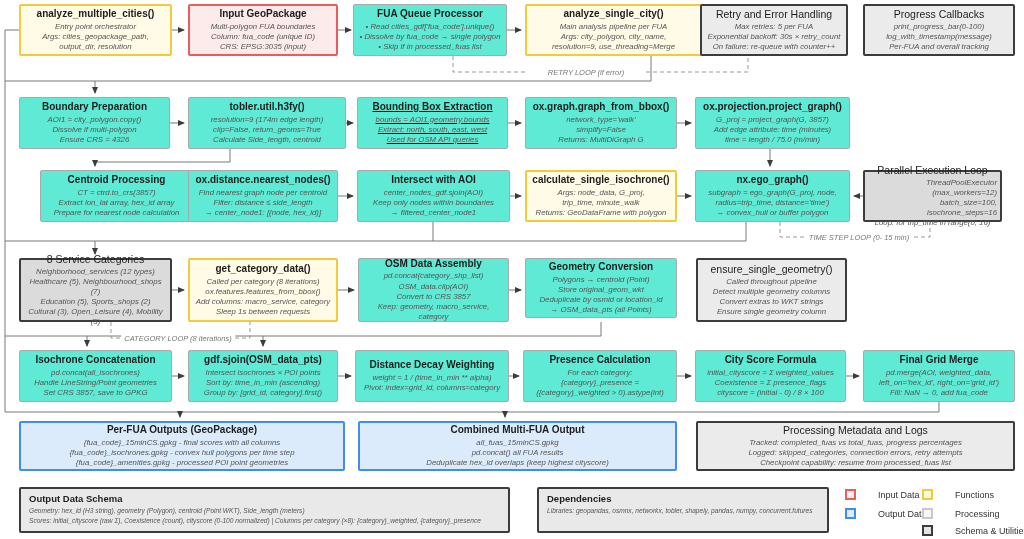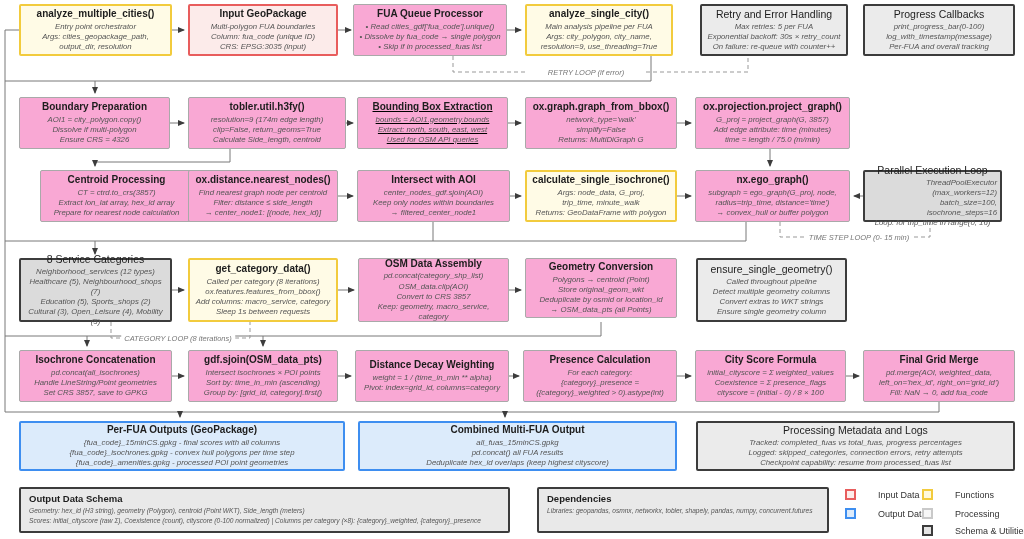--- a/index.html
+++ b/index.html
@@ -6,21 +6,21 @@
   .canvas{position:relative;width:1024px;height:539px;background:#ffffff;
           font-family:"Liberation Sans",sans-serif;overflow:hidden;}
   svg.wires{position:absolute;left:0;top:0;z-index:0;}
   .box{position:absolute;z-index:2;box-sizing:border-box;border-radius:2px;
        display:flex;flex-direction:column;justify-content:center;align-items:center;
        text-align:center;padding:2px 3px;background:#f4f4f4;border:1px solid #a9a9a9;}
   .box .t{font-size:10px;font-weight:bold;color:#1d1d1d;margin-bottom:2px;line-height:1.15;}
   .box .ln{font-size:7.8px;font-style:italic;color:#555;line-height:1.3;}
   .box.function{background:#fffbe6;border:2px solid #f2cb3d;}
   .box.input{background:#fcebea;border:2px solid #e85d5d;}
-  .box.processing{background:#f9a8d4;border:1px solid #a9a9a9;}
+  .box.processing{background:#5eead4;border:1px solid #a9a9a9;}
   .box.utility{background:#ebebeb;border:2px solid #3c3c3c;}
   .box.utility .t{font-weight:normal;font-size:10.5px;}
   .box.shaded{background:#dbdbdb;}
   .box.output{background:#dcebfb;border:2px solid #3e8ef0;}
   .loop-label{position:absolute;z-index:1;font-size:7.5px;font-style:italic;color:#777;
               background:#fff;padding:0 3px;white-space:nowrap;transform:translate(-50%,-50%);}
   .footer-box{position:absolute;z-index:2;box-sizing:border-box;background:#e9e9e9;
               border:2px solid #3c3c3c;border-radius:2px;padding:4px 8px;text-align:left;}
   .footer-box .t{font-size:9.5px;font-weight:bold;color:#1d1d1d;margin-bottom:2px;}
   .footer-box .ln{font-size:6.6px;font-style:italic;color:#555;line-height:1.45;white-space:nowrap;}
@@ -122,25 +122,25 @@
         <div class="ln">Multi-polygon FUA boundaries</div>
         <div class="ln">Column: fua_code (unique ID)</div>
         <div class="ln">CRS: EPSG:3035 (input)</div>
       </div>
       <div class="box processing" style="left: 353px; top: 4px; width: 154px; height: 52px;">
         <div class="t">FUA Queue Processor</div>
         <div class="ln">• Read cities_gdf['fua_code'].unique()</div>
         <div class="ln">• Dissolve by fua_code → single polygon</div>
         <div class="ln">• Skip if in processed_fuas list</div>
       </div>
-      <div class="box function" style="left: 525px; top: 4px; width: 148px; height: 52px;">
+      <div class="box function" style="left: 525px; top: 4px; width: 177px; height: 52px;">
         <div class="t">analyze_single_city()</div>
         <div class="ln">Main analysis pipeline per FUA</div>
         <div class="ln">Args: city_polygon, city_name,</div>
-        <div class="ln">resolution=9, use_threading=True</div>
+        <div class="ln">resolution=9, use_threading=Merge</div>
       </div>
       <div class="box utility" style="left: 700px; top: 4px; width: 148px; height: 52px;">
         <div class="t">Retry and Error Handling</div>
         <div class="ln">Max retries: 5 per FUA</div>
         <div class="ln">Exponential backoff: 30s × retry_count</div>
         <div class="ln">On failure: re-queue with counter++</div>
       </div>
       <div class="box utility" style="left: 863px; top: 4px; width: 152px; height: 52px;">
         <div class="t">Progress Callbacks</div>
         <div class="ln">print_progress_bar(0-100)</div>

